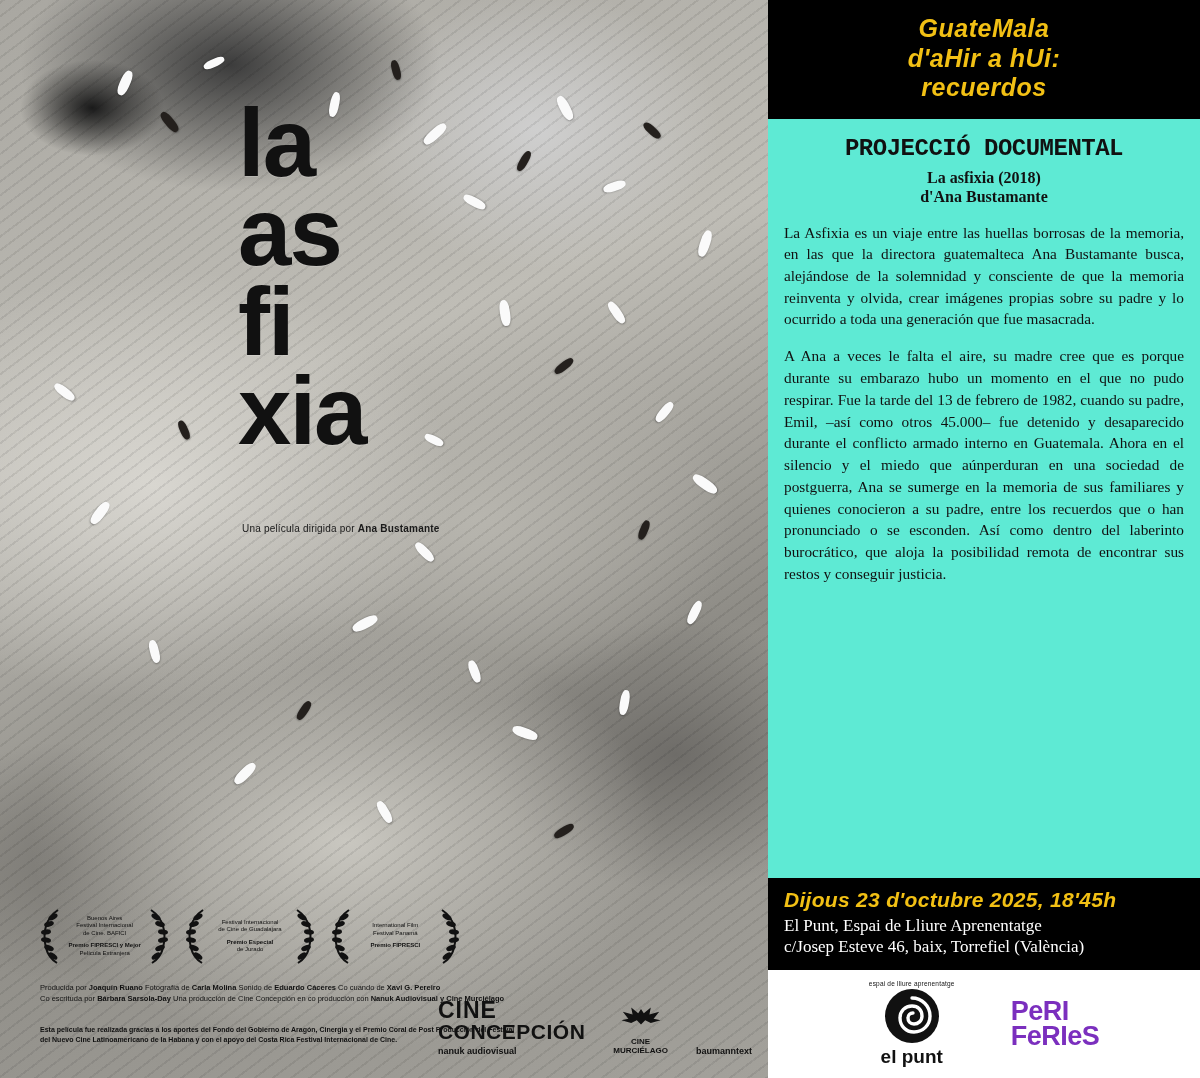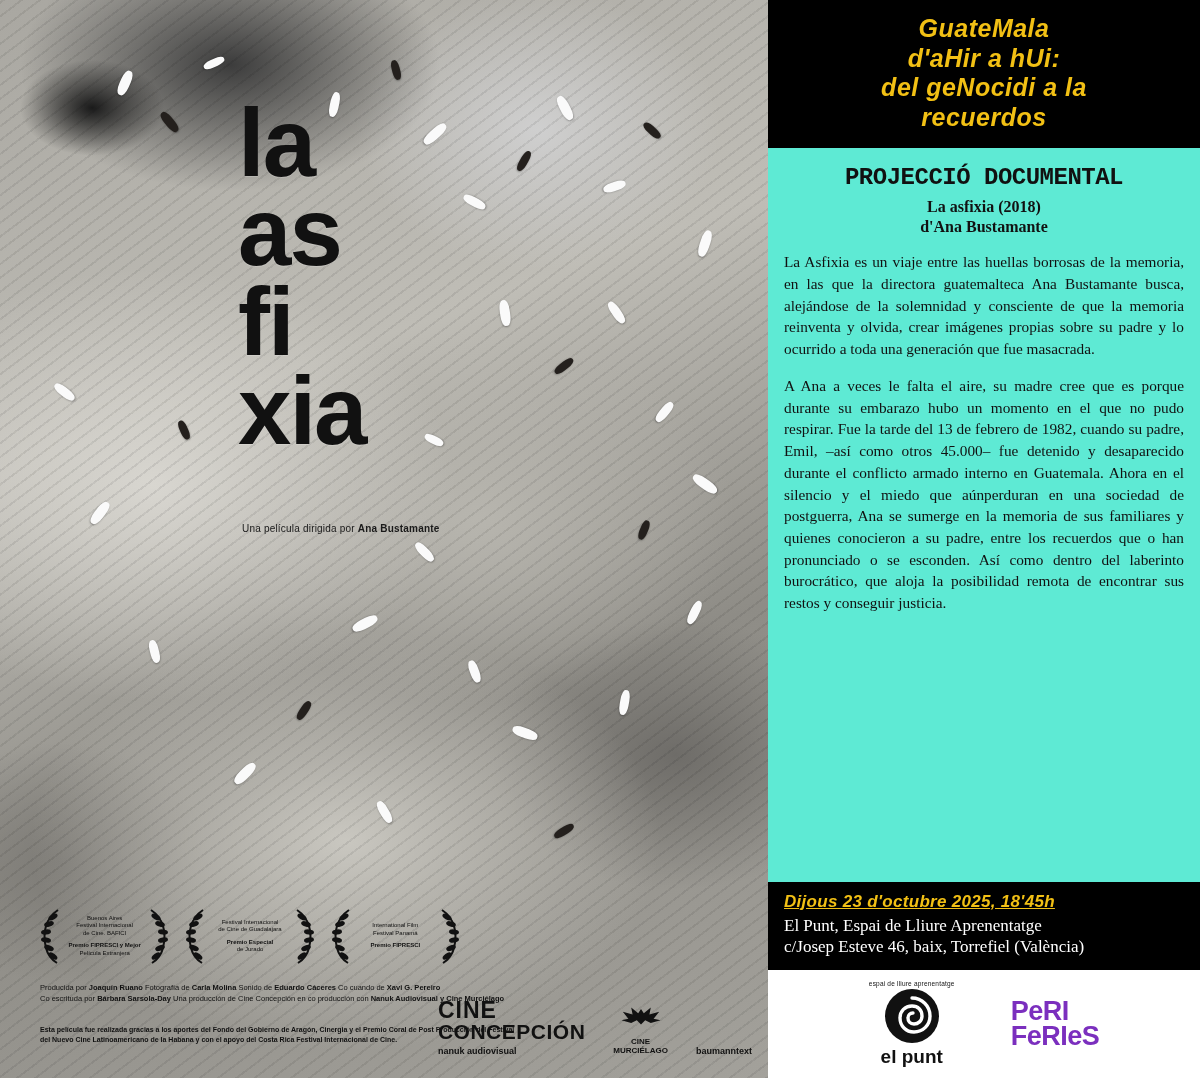--- a/index.html
+++ b/index.html
@@ -251,26 +251,25 @@
     margin-bottom: 13px;
   }
 
   .event-band {
     background: #000000;
     padding: 10px 16px 12px;
   }
   .event-date {
     font-family: "Liberation Sans", sans-serif;
     font-weight: 700;
-    font-size: 17px;
+    font-size: 21px;
     color: #f2c014;
     font-style: italic;
     letter-spacing: .3px;
     margin-bottom: 3px;
-    text-decoration: underline;
   }
   .event-place {
     font-family: "Liberation Serif", serif;
     font-size: 17px;
     color: #ffffff;
     line-height: 1.28;
   }
 
   .footer-logos {
     height: 108px;
@@ -475,21 +474,20 @@
       <div class="logo-baumann">baumanntext</div>
     </div>
   </div>
 
   <div class="right">
 
     <div class="header-band">
       <div class="header-title">
         <div>GuateMala</div>
         <div>d'aHir a hUi:</div>
-        <div>del geNocidi a la</div>
         <div>recuerdos</div>
       </div>
     </div>
 
     <div class="body-panel">
       <div class="proj-heading">PROJECCIÓ DOCUMENTAL</div>
       <div class="film-title">La asfixia (2018)</div>
       <div class="film-author">d'Ana Bustamante</div>
       <p class="para">La Asfixia es un viaje entre las huellas borrosas de la memoria, en las que la directora guatemalteca Ana Bustamante busca, alejándose de la solemnidad y consciente de que la memoria reinventa y olvida, crear imágenes propias sobre su padre y lo ocurrido a toda una generación que fue masacrada.</p>
       <p class="para">A Ana a veces le falta el aire, su madre cree que es porque durante su embarazo hubo un momento en el que no pudo respirar. Fue la tarde del 13 de febrero de 1982, cuando su padre, Emil, –así como otros 45.000– fue detenido y desaparecido durante el conflicto armado interno en Guatemala. Ahora en el silencio y el miedo que aúnperduran en una sociedad de postguerra, Ana se sumerge en la memoria de sus familiares y quienes conocieron a su padre, entre los recuerdos que o han pronunciado o se esconden. Así como dentro del laberinto burocrático, que aloja la posibilidad remota de encontrar sus restos y conseguir justicia.</p>

